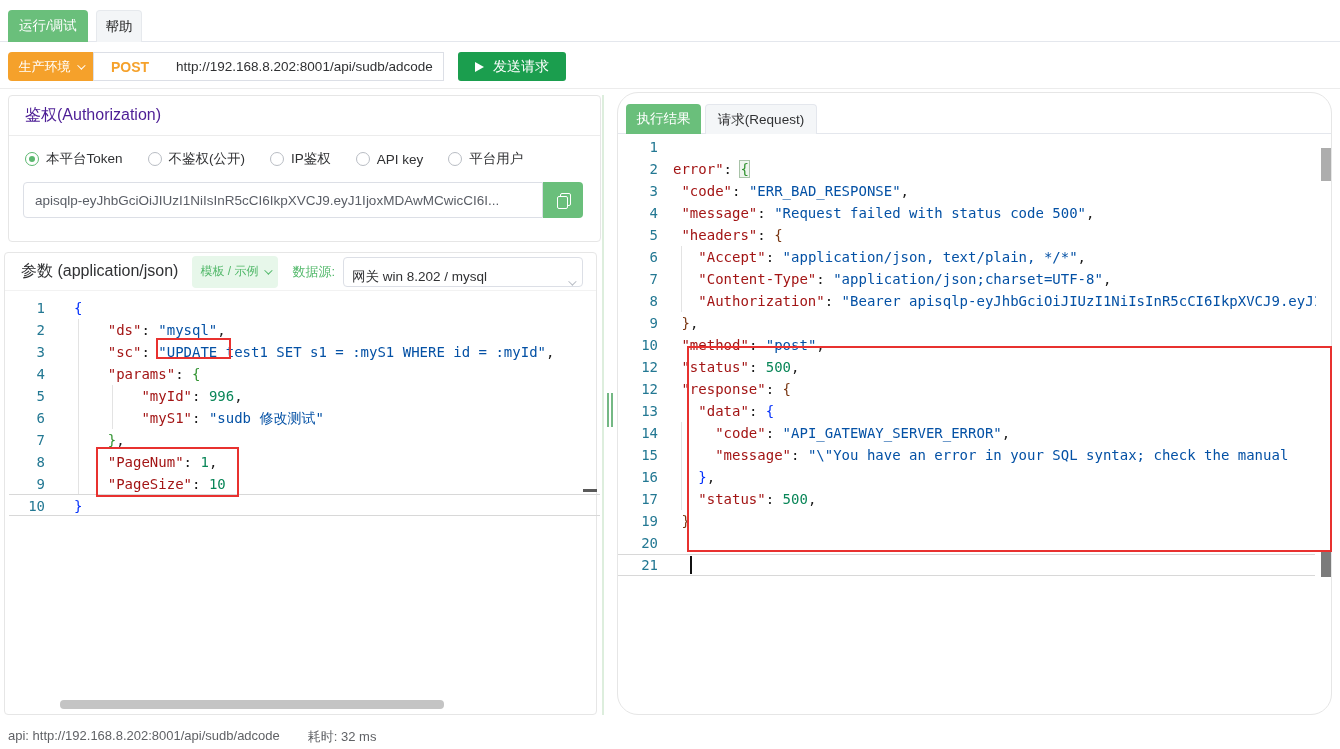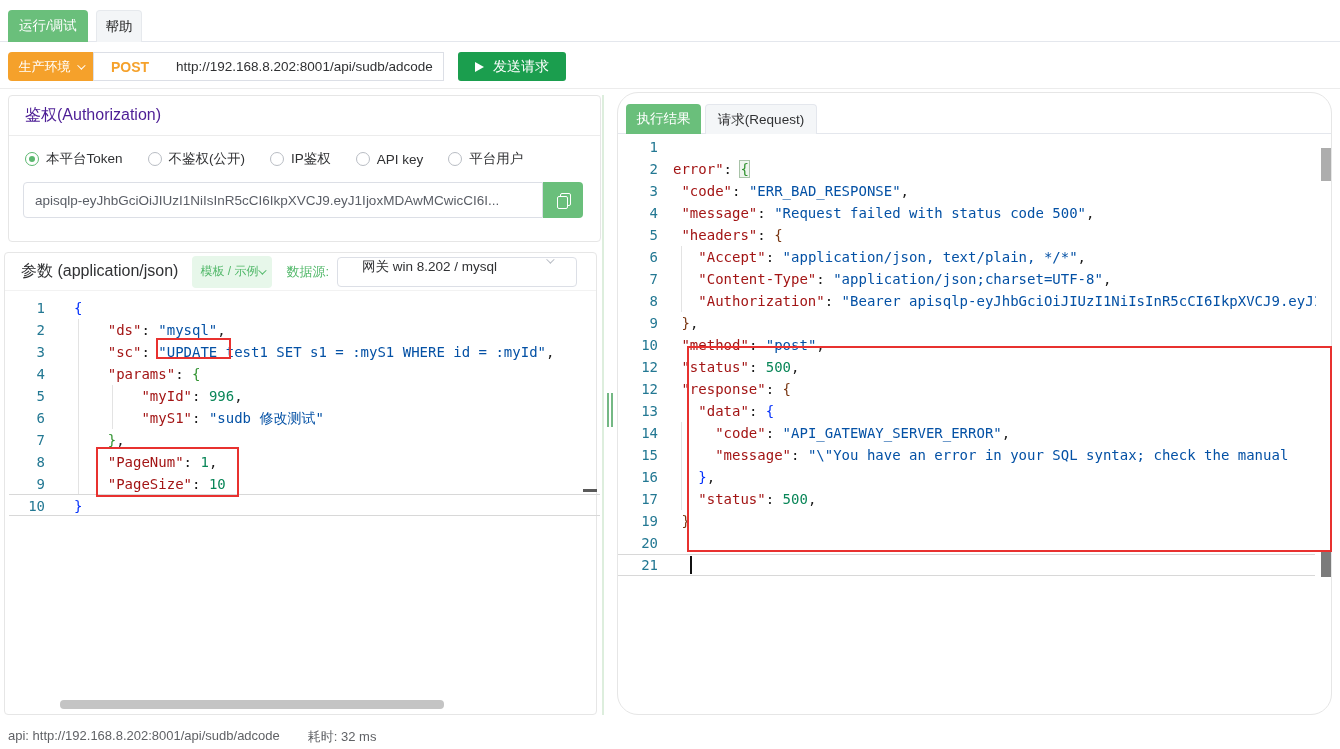--- a/index.html
+++ b/index.html
@@ -31,23 +31,23 @@
   .token-row { position:absolute; left:14px; top:86px; display:flex; }
   .token-input { width:520px; height:36px; border:1px solid #dcdfe6; border-radius:4px 0 0 4px; font-size:13.5px; color:#5a5e66; display:flex; align-items:center; padding:0 11px; white-space:nowrap; overflow:hidden; background:#fff; }
   .copy-btn { width:40px; height:36px; background:var(--tab-green,#6abf7b); border-radius:0 4px 4px 0; display:flex; align-items:center; justify-content:center; }
   .copy-ic { position:relative; width:13px; height:15px; }
   .copy-ic::before { content:""; position:absolute; left:3px; top:0; width:9px; height:11px; border:1.5px solid #fff; border-radius:2px; }
   .copy-ic::after { content:""; position:absolute; left:0; top:3px; width:9px; height:11px; border:1.5px solid #fff; border-radius:2px; background:var(--tab-green,#6abf7b); }
 
   .params-card { left:4px; top:252px; width:593px; height:463px; }
   .params-head { height:38px; display:flex; align-items:center; border-bottom:1px solid #f2f2f2; }
   .params-title { font-size:16px; color:#303133; margin-left:16px; }
-  .tpl-badge { margin-left:14px; height:24px; background:#e7f7ea; color:#52b86a; font-size:12px; display:flex; align-items:center; padding:16px 8px; border-radius:4px; }
+  .tpl-badge { margin-left:14px; height:24px; background:#e7f7ea; color:#52b86a; font-size:12px; display:flex; align-items:center; padding:16px 8px; gap:6px; border-radius:4px; }
   .ds-label { margin-left:14px; font-size:13px; color:#52b86a; }
-  .ds-select { margin-left:8px; width:240px; height:30px; border:1px solid #dcdfe6; border-radius:4px; font-size:13.5px; color:#303133; display:flex; align-items:flex-start; padding:0 24px; justify-content:space-between; }
+  .ds-select { margin-left:8px; width:240px; height:30px; border:1px solid #dcdfe6; border-radius:4px; font-size:13.5px; color:#303133; display:flex; align-items:flex-end; padding:0 8px; justify-content:space-between; }
   .ds-select .chev { color:#b7bcc4; }
 
   
   .editor { position:absolute; font-family:"DejaVu Sans Mono","Liberation Mono",monospace; font-size:14px; }
   .code-row { height:22px; line-height:22px; white-space:pre; display:flex; }
   .ln { text-align:right; color:var(--ln,#237893); flex:none; }
   .lt { flex:none; }
   #left-editor { left:0; top:296px; width:591px; }
   #left-editor .ln { width:40px; }
   #left-editor .lt { margin-left:29px; }

